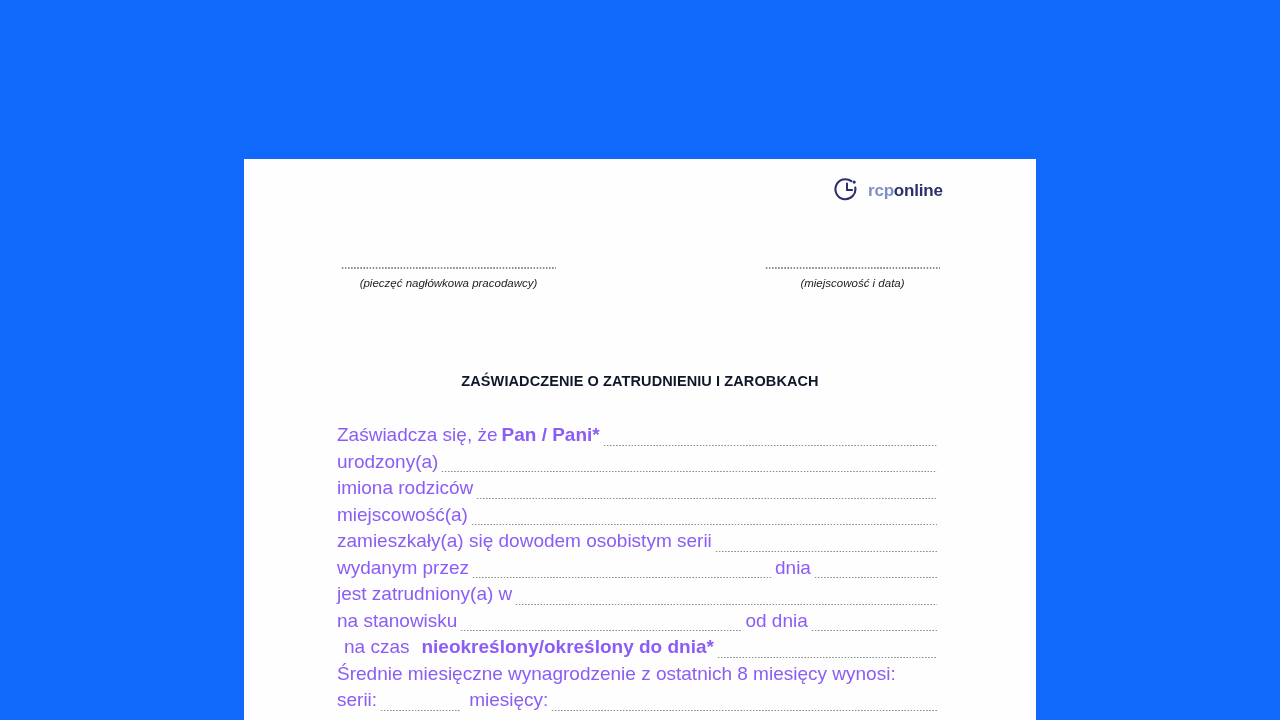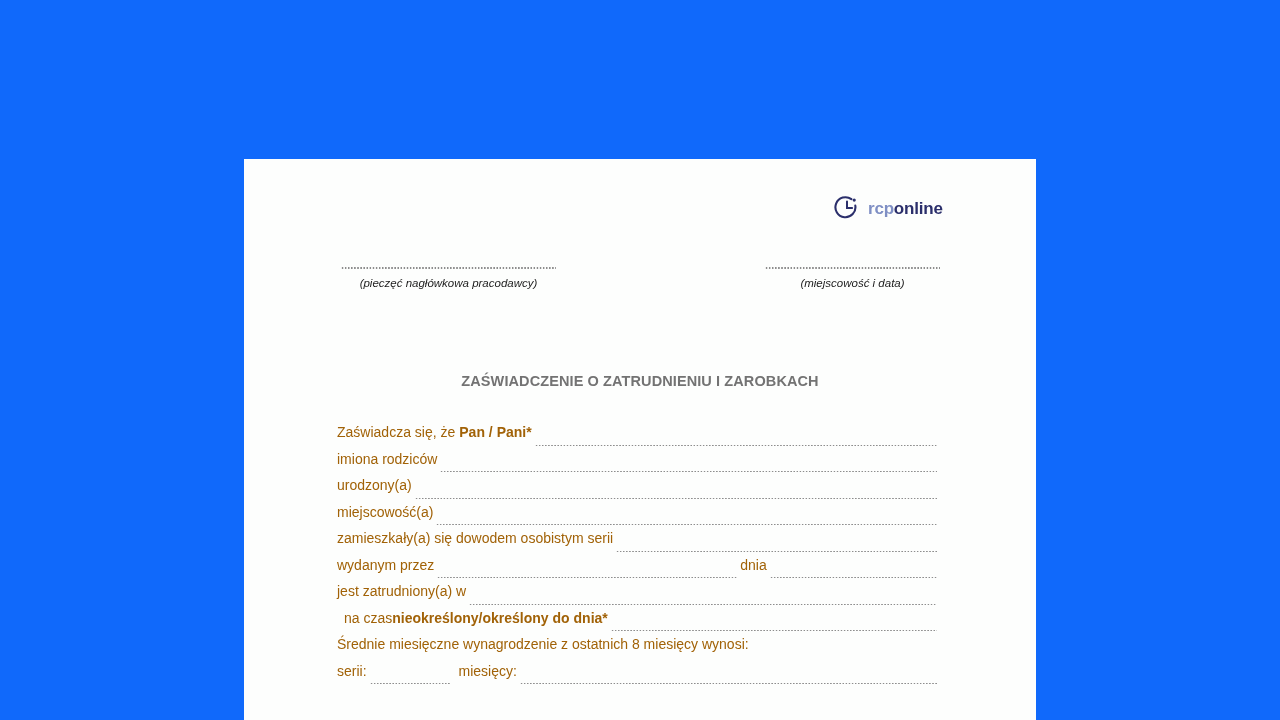--- a/index.html
+++ b/index.html
@@ -29,21 +29,21 @@
     width: 792px;
     height: 600px;          
     background: #fdfefd;
     overflow: hidden;
   }
 
   
   .logo {
     position: absolute;
     left: 590px;
-    top: 36px;
+    top: 18px;
     display: flex;
     align-items: center;
     gap: 8px;
   }
   .logo-icon {
     width: 26px;
     height: 26px;
     display: block;
   }
   .logo-text {
@@ -89,38 +89,38 @@
 
   
   .doc-title {
     position: absolute;
     left: 0;
     top: 214px;
     width: 792px;
     text-align: center;
     font-size: 14.5px;
     font-weight: bold;
-    color: #737373;
+    color: #0f172a;
     letter-spacing: 0.1px;
     white-space: nowrap;
   }
 
   
   .doc-body {
     position: absolute;
     left: 93px;
     top: 265px;
     width: 603px;
   }
   .doc-line {
     display: flex;
     align-items: baseline;
     height: 26.5px;
-    font-size: 14px;
-    color: #a16207;
+    font-size: 19px;
+    color: #8b5cf6;
     white-space: nowrap;
   }
   .doc-line.indent { padding-left: 7px; }
   .seg { flex: 0 0 auto; }
   .seg.b { font-weight: bold; }
   .fill {
     flex: 1 1 auto;
     min-width: 10px;
     align-self: flex-end;
     height: 11px;
@@ -170,26 +170,26 @@
 
     <div class="doc-body">
 
       <div class="doc-line">
         <span class="seg">Zaświadcza się, że</span>
         <span class="seg b" style="margin-left:4px;text-align:right;">Pan / Pani*</span>
         <span class="fill"></span>
       </div>
 
       <div class="doc-line">
+        <span class="seg">urodzony(a)</span>
+        <span class="fill"></span>
+      </div>
+
+      <div class="doc-line">
         <span class="seg">imiona rodziców</span>
-        <span class="fill"></span>
-      </div>
-
-      <div class="doc-line">
-        <span class="seg">urodzony(a)</span>
         <span class="fill"></span>
       </div>
 
       <div class="doc-line">
         <span class="seg">miejscowość(a)</span>
         <span class="fill"></span>
       </div>
 
       <div class="doc-line">
         <span class="seg">zamieszkały(a) się dowodem osobistym serii</span>
@@ -201,24 +201,30 @@
         <span class="fill half"></span>
         <span class="seg">dnia</span>
         <span class="fill"></span>
       </div>
 
       <div class="doc-line">
         <span class="seg">jest zatrudniony(a) w</span>
         <span class="fill"></span>
       </div>
 
+      <div class="doc-line">
+        <span class="seg">na stanowisku</span>
+        <span class="fill half-stan"></span>
+        <span class="seg">od dnia</span>
+        <span class="fill"></span>
+      </div>
 
       <div class="doc-line indent">
         <span class="seg">na czas</span>
-        <span class="seg b" style="margin-left:0;text-align:center;">nieokreślony/określony do dnia*</span>
+        <span class="seg b" style="margin-left:12px;text-align:center;">nieokreślony/określony do dnia*</span>
         <span class="fill"></span>
       </div>
 
       <div class="doc-line">
         <span class="seg">Średnie miesięczne wynagrodzenie z ostatnich 8 miesięcy wynosi:</span>
       </div>
 
       <div class="doc-line">
         <span class="seg">serii:</span>
         <span class="fill short-brutto"></span>

